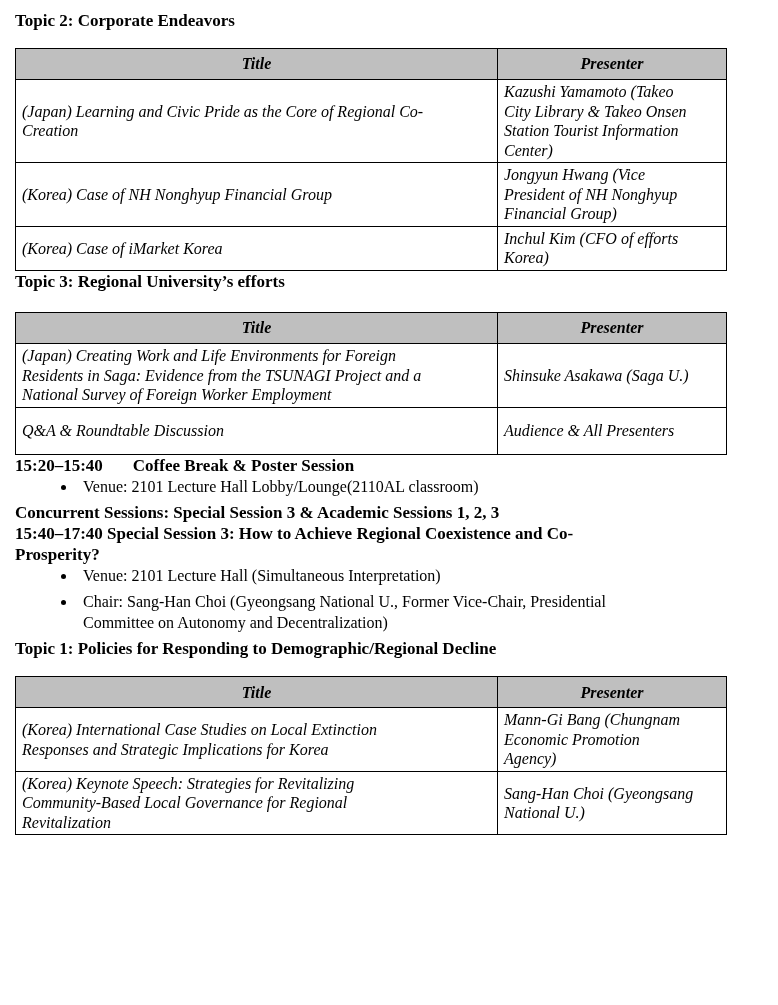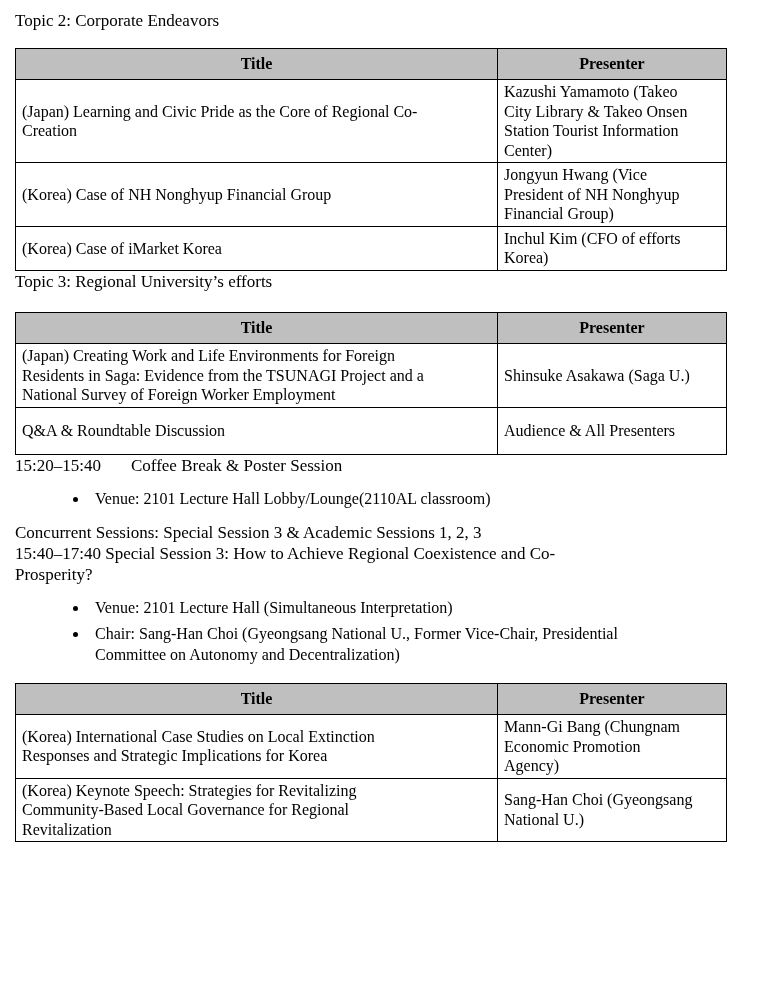--- a/index.html
+++ b/index.html
@@ -13,34 +13,35 @@
     font-family: "Liberation Serif", "DejaVu Serif", serif;
     color: #000000;
     overflow: hidden;
     box-sizing: border-box;
   }
   .page {
     padding: 10px 36px 0 15px;
   }
   h2.doc-heading {
     font-size: 17px;
-    font-weight: normal;
+    font-weight: bold;
     margin: 0;
     line-height: 1.25;
     white-space: pre-line;
   }
   .time-label { display: inline; }
   .tab-gap { margin-right: 30px; margin-top: 14px; }
 
   table.program-table {
     width: 711px;
     border-collapse: collapse;
     table-layout: fixed;
     font-size: 16px;
     line-height: 1.22;
+    font-style: italic;
   }
   table.program-table th,
   table.program-table td {
     border: 1px solid #000000;
     vertical-align: middle;
     padding: 2px 6px;
     white-space: pre-line;
     overflow: hidden;
   }
   table.program-table th {
@@ -49,21 +50,21 @@
     text-align: center;
     height: 26px;
     font-size: 16px;
   }
   col.col-title { width: 482px; }
   col.col-presenter { width: 229px; }
 
   tr.row-tall td { height: 42px; }
 
   ul.bullet-list {
-    margin: 12px;
+    margin: 0;
     padding: 0 0 0 62px;
     font-size: 16px;
     line-height: 1.35;
   }
   ul.bullet-list li {
     margin: 0 0 4px 0;
     padding-left: 6px;
     white-space: pre-line;
   }
 
@@ -157,20 +158,21 @@
 
   <h2 class="doc-heading mt-ss3"><span class="time-label">15:40–17:40</span> <span>Special Session 3: How to Achieve Regional Coexistence and Co-
 Prosperity?</span></h2>
 
   <ul class="bullet-list mt-ssbul">
     <li>Venue: 2101 Lecture Hall (Simultaneous Interpretation)</li>
     <li>Chair: Sang-Han Choi (Gyeongsang National U., Former Vice-Chair, Presidential
 Committee on Autonomy and Decentralization)</li>
   </ul>
 
+  <h2 class="doc-heading mt-topic1">Topic 1: Policies for Responding to Demographic/Regional Decline</h2>
 
   <table class="program-table mt-table3">
     <colgroup>
         <col class="col-title">
         <col class="col-presenter">
       </colgroup>
     <thead>
       <tr>
         <th>Title</th>
         <th>Presenter</th>

